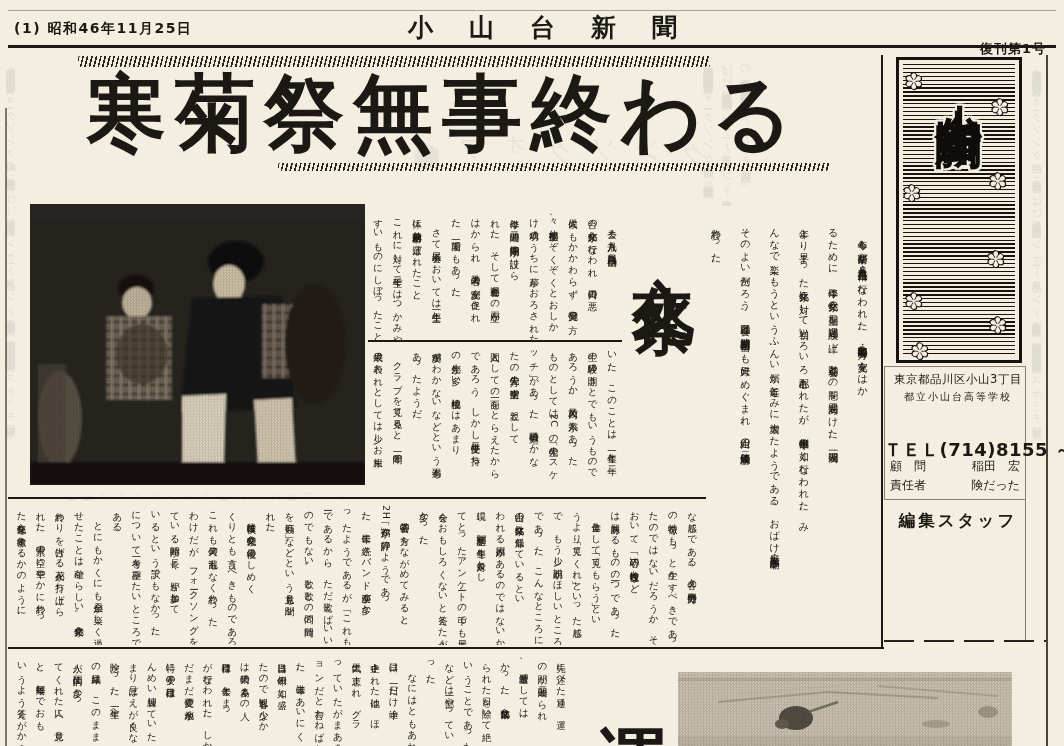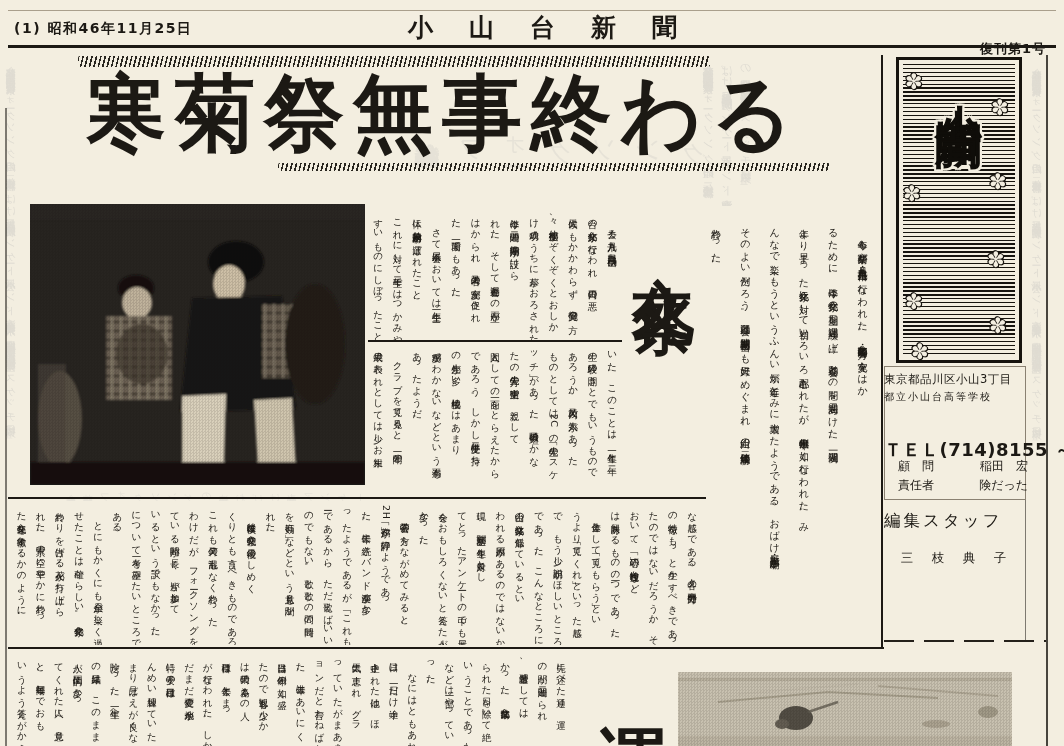--- a/index.html
+++ b/index.html
@@ -37,23 +37,23 @@
             background:#f3eee0;box-sizing:border-box;padding:4px;}
   .masthead-stripes{position:relative;width:100%;height:100%;
       background:repeating-linear-gradient(to bottom,#17140e 0 1.4px,rgba(0,0,0,0) 1.4px 3.9px);}
   .masthead-logo{position:absolute;top:2px;left:50%;transform:translateX(-50%);writing-mode:vertical-rl;
       font-size:47px;font-weight:900;line-height:1.22;letter-spacing:5px;color:#0f0d09;white-space:nowrap;
       text-shadow:2px 0 0 #f3eee0,-2px 0 0 #f3eee0,0 2px 0 #f3eee0,0 -2px 0 #f3eee0,
                   2px 2px 0 #f3eee0,-2px -2px 0 #f3eee0,2px -2px 0 #f3eee0,-2px 2px 0 #f3eee0;}
   .flower{position:absolute;font-size:21px;line-height:1;color:#f3eee0;
       text-shadow:1.2px 0 #16130e,-1.2px 0 #16130e,0 1.2px #16130e,0 -1.2px #16130e,
                   1px 1px #16130e,-1px -1px #16130e;}
-  .sb-center{position:absolute;left:884px;width:148px;white-space:nowrap;}
+  .sb-center{position:absolute;left:884px;width:148px;text-align:center;white-space:nowrap;}
   .infobox{position:absolute;left:884px;top:366px;width:142px;height:134px;border:1px solid #8a8172;box-sizing:border-box;}
-  .sb-row{position:absolute;left:890px;width:130px;display:flex;justify-content:space-between;font-size:12px;white-space:nowrap;margin-left:8px;}
+  .sb-row{position:absolute;left:890px;width:130px;display:flex;justify-content:space-between;font-size:12px;white-space:nowrap;}
   .staff-list{position:absolute;left:890px;top:545px;width:130px;}
   .staff-list>div{font-size:12.5px;line-height:25px;text-align:center;letter-spacing:3px;white-space:nowrap;}
   .dashline{position:absolute;height:1.5px;background:repeating-linear-gradient(90deg,#24201a 0 30px,rgba(0,0,0,0) 30px 40px);}
 
   
   .ghost{position:absolute;writing-mode:vertical-rl;transform:scaleX(-1);color:#80848f;opacity:.17;
          filter:blur(.6px);overflow:hidden;pointer-events:none;line-height:1.7;letter-spacing:1px;}
 </style>
 </head>
 <body>
@@ -274,19 +274,18 @@
   <div class="sb-center" style="top:438px;font-size:18px;font-weight:600;letter-spacing:.5px;">ＴＥＬ(714)8155 ～ 7</div>
   <div class="sb-row" style="top:458px;">
     <span>顧　問</span>
     <span>稲田　宏</span>
   </div>
   <div class="sb-row" style="top:477px;">
     <span>責任者</span>
     <span>険だった</span>
   </div>
 
-  <div class="sb-center" style="top:510px;font-size:16.5px;font-weight:400;letter-spacing:3px;">編集スタッフ</div>
+  <div class="sb-center" style="top:510px;font-size:16.5px;font-weight:700;letter-spacing:3px;">編集スタッフ</div>
   <div class="staff-list">
-      <div>三　枝　典　子</div>
     </div>
   <div class="dashline" style="left:884px;top:640px;width:162px;"></div>
 
 </div>
 
 </body></html>

